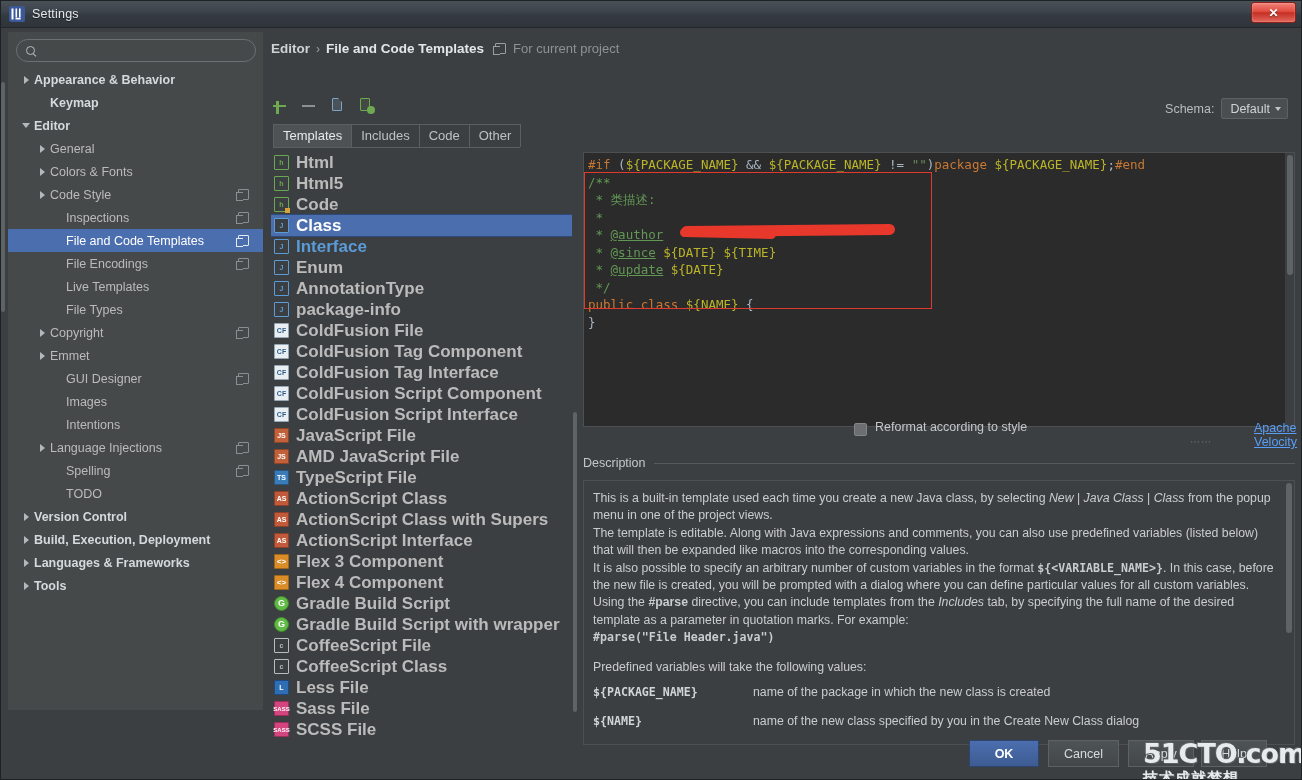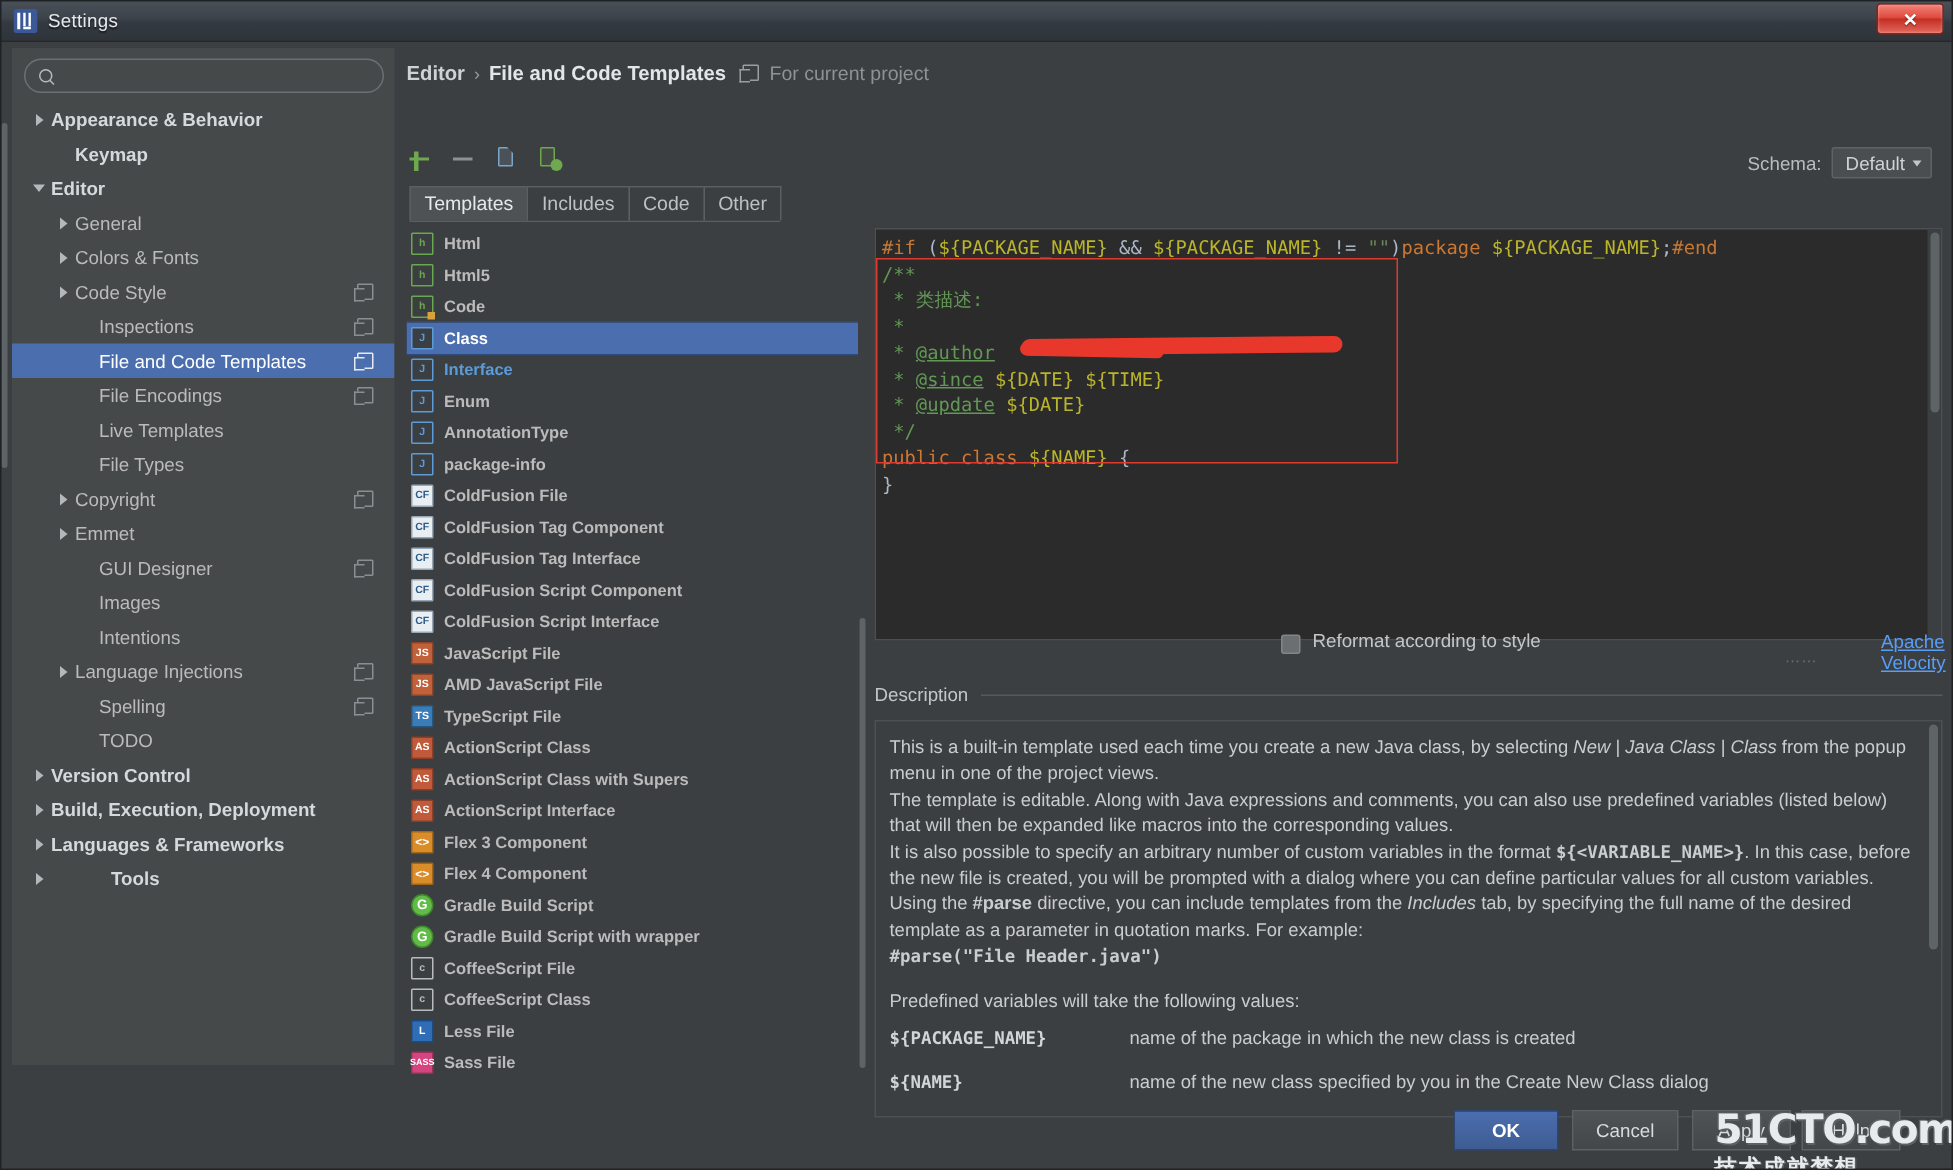--- a/index.html
+++ b/index.html
@@ -183,21 +183,21 @@
 
   
   .tpl-list {
     position: absolute; left: 6px; top: 120px; width: 307px; height: 593px;
     background: #3c3f41; overflow: hidden;
   }
   .tpl-row {
     height: 21px; display: flex; align-items: center; padding-left: 3px; cursor: default;
   }
   .tpl-row.sel { background: #4b6eaf; outline: 1px solid #2e4a7d; }
-  .tpl-name { font-size: 11px; color: #bbbbbb; font-weight: bold; white-space: nowrap; }
+  .tpl-name { font-size: 17px; color: #bbbbbb; font-weight: bold; white-space: nowrap; }
   .tpl-row.sel .tpl-name { color: #ffffff; }
   .tpl-row.modified .tpl-name { color: #5a9bd8; }
   .ficon {
     width: 15px; height: 15px; margin-right: 7px; position: relative; flex: none;
     border-radius: 1px; font-size: 7px; font-weight: bold; color: #fff;
     display: flex; align-items: center; justify-content: center; line-height: 1;
     font-family: "Liberation Sans", sans-serif;
   }
   .ficon.html  { background: #3c3f41; border: 1.3px solid #6aa84f; color: #6aa84f; }
   .ficon.xhtml { background: #3c3f41; border: 1.3px solid #6aa84f; color: #6aa84f; }
@@ -483,21 +483,21 @@
               <span class="arrow-r"></span>
             </span>
             <span class="tree-label">Build, Execution, Deployment</span>
           </div>
           <div class="tree-row bold" style="padding-left: 10px;">
             <span class="tw">
               <span class="arrow-r"></span>
             </span>
             <span class="tree-label">Languages &amp; Frameworks</span>
           </div>
-          <div class="tree-row bold" style="padding-left: 10px; gap: 40px;">
+          <div class="tree-row bold" style="padding-left: 10px;">
             <span class="tw">
               <span class="arrow-r"></span>
             </span>
             <span class="tree-label">Tools</span>
           </div>
         </div>
     </div>
 
     <div class="right">
 
@@ -638,20 +638,24 @@
               <span class="ficon coffee">c</span>
               <span class="tpl-name">CoffeeScript Class</span>
             </div>
             <div class="tpl-row">
               <span class="ficon less">L</span>
               <span class="tpl-name">Less File</span>
             </div>
             <div class="tpl-row">
               <span class="ficon sass">SASS</span>
               <span class="tpl-name">Sass File</span>
+            </div>
+            <div class="tpl-row">
+              <span class="ficon sass">SASS</span>
+              <span class="tpl-name">SCSS File</span>
             </div>
           </div>
         <div class="tpl-scroll">
           <div class="tpl-thumb"></div>
         </div>
       </div>
       <div class="vsplit"></div>
 
       <div class="editor-pane">
         <div class="code"><span class="k-dir">#if</span> <span class="k-op">(</span><span class="k-var">${PACKAGE_NAME}</span> <span class="k-op">&amp;&amp;</span> <span class="k-var">${PACKAGE_NAME}</span> <span class="k-op">!=</span> <span class="k-str">""</span><span class="k-op">)</span><span class="k-kw">package</span> <span class="k-var">${PACKAGE_NAME}</span><span class="k-op">;</span><span class="k-dir">#end</span>

